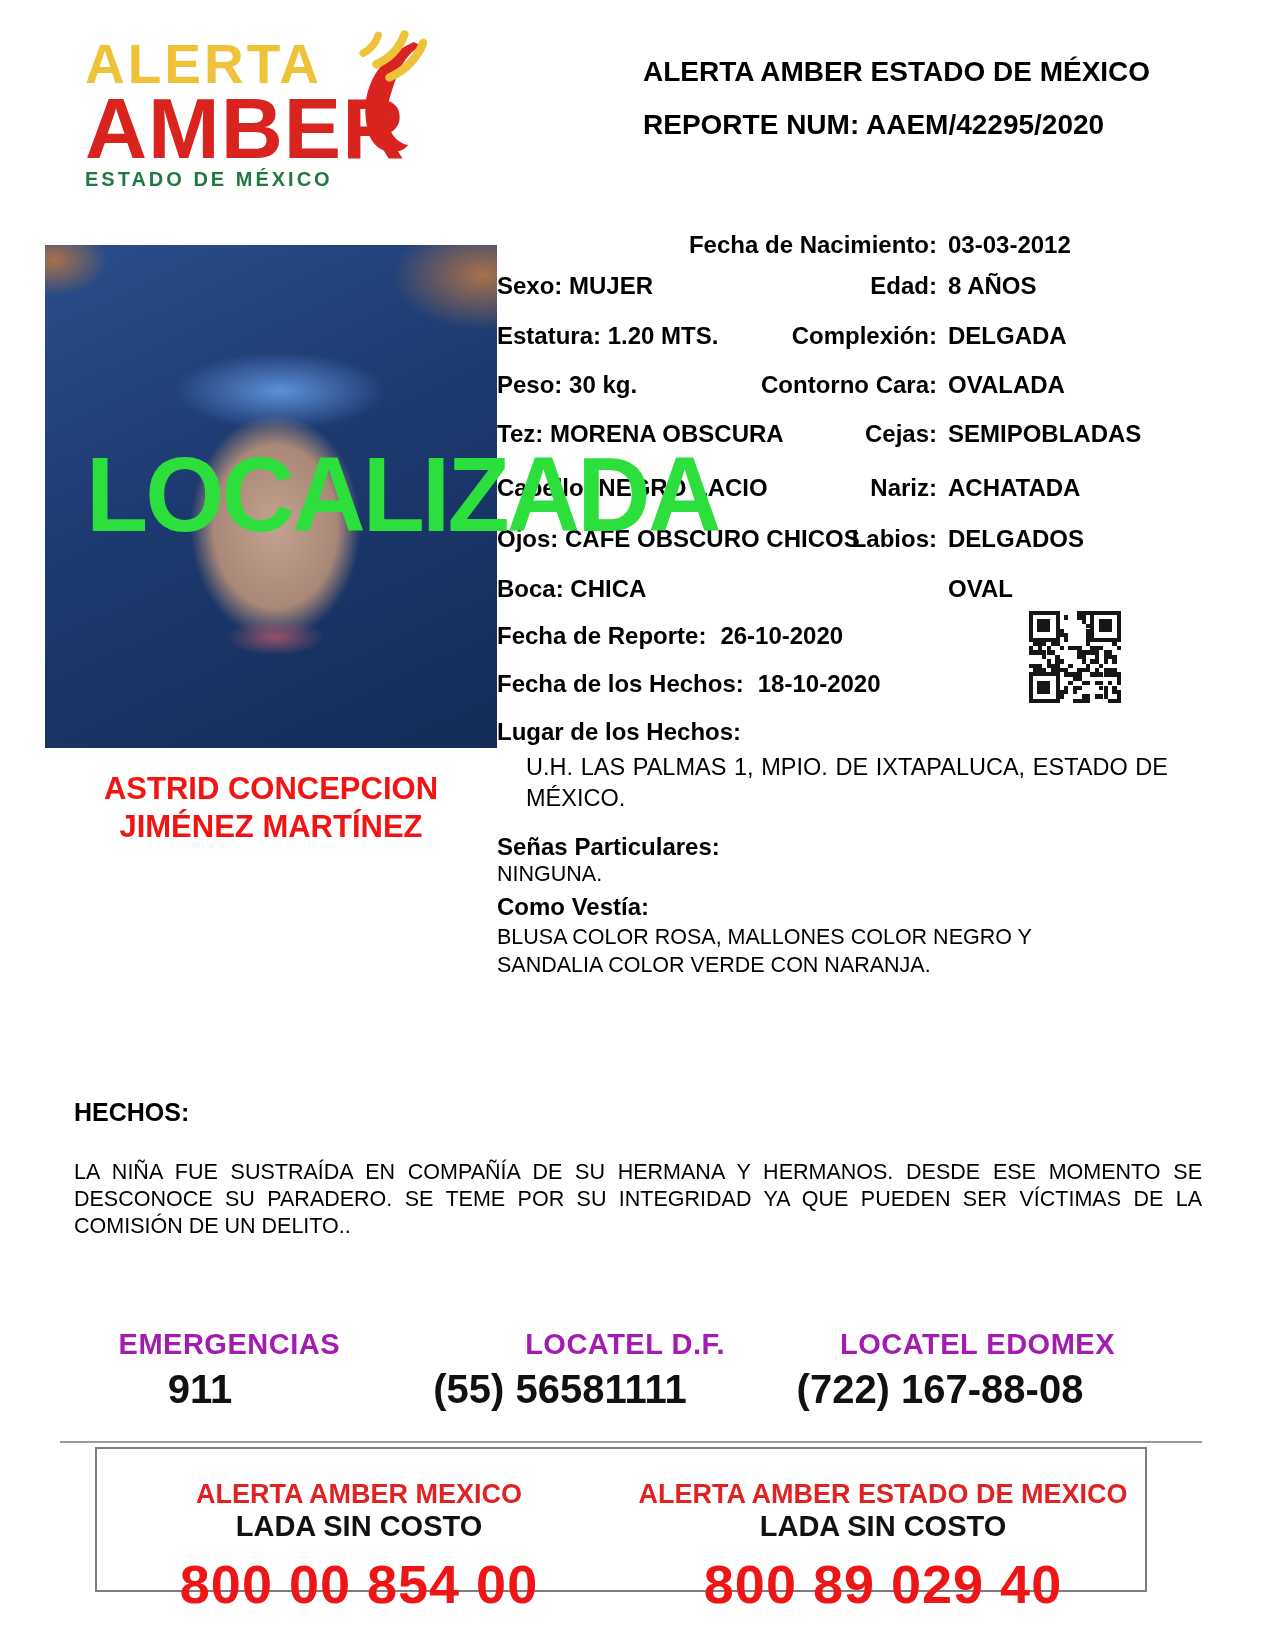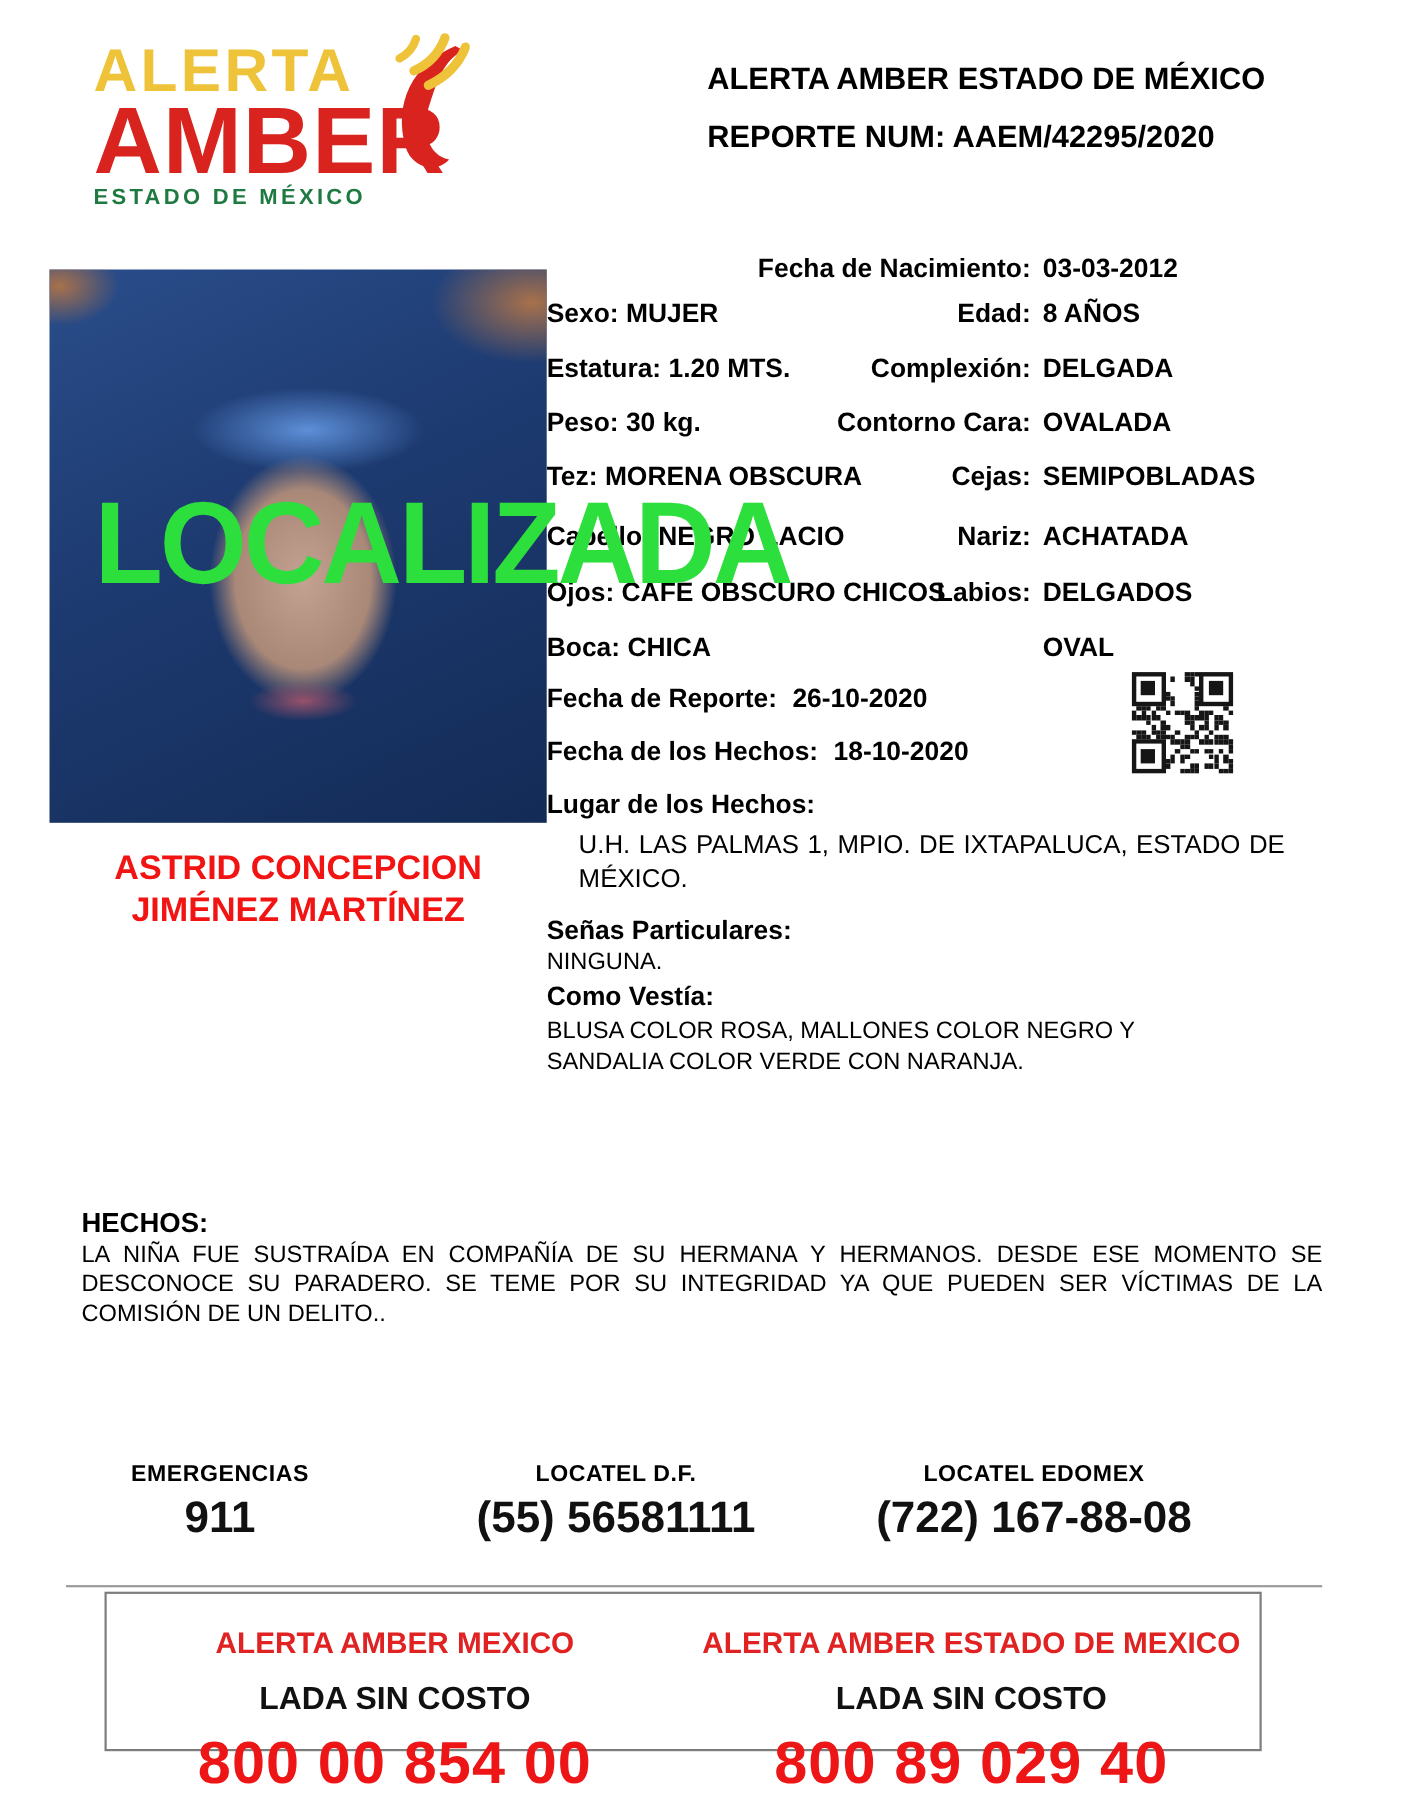--- a/index.html
+++ b/index.html
@@ -46,37 +46,37 @@
 
   
   .qr{position:absolute;left:1029px;top:611px;width:92px;height:92px;background:#fff;}
   .qr i{position:absolute;background:#161616;}
   .qf{position:absolute;width:30.6px;height:30.6px;box-sizing:border-box;border:4.4px solid #161616;background:#fff;}
   .qf:after{content:"";position:absolute;left:4.3px;top:4.3px;width:13px;height:13px;background:#161616;}
   .qf.tr{right:0;} .qf.bl{bottom:0;}
 
   
   .factslabel{position:absolute;left:74px;top:1098px;font-size:25px;font-weight:bold;}
-  .factstext{position:absolute;left:74px;top:1127px;width:1128px;font-size:21.5px;line-height:27px;text-align:justify;}
+  .factstext{position:absolute;left:74px;top:1159px;width:1128px;font-size:21.5px;line-height:27px;text-align:justify;}
 
   
   .contact{position:absolute;text-align:center;}
-  .clabel{font-size:21px;font-weight:bold;color:#000000;letter-spacing:0.5px;}
+  .clabel{font-size:29px;font-weight:bold;color:#a21caf;letter-spacing:0.5px;text-align:right;}
   .cnumber{font-size:40px;font-weight:bold;color:#111;margin-top:6px;}
   .c1{left:60px;top:1328px;width:280px;}
   .c2{left:395px;top:1328px;width:330px;}
   .c3{left:765px;top:1328px;width:350px;}
 
   
   .ruleline{position:absolute;left:60px;top:1441px;width:1142px;height:2px;background:#9a9a9a;}
   .hotbox{position:absolute;left:95px;top:1447px;width:1052px;height:145px;border:2px solid #7d7d7d;
           display:flex;box-sizing:border-box;}
   .hcell{flex:1;text-align:center;padding-top:30px;}
   .htitle{font-size:27px;font-weight:bold;color:#e02222;}
-  .hsub{font-size:29px;font-weight:bold;color:#111;margin-top:19px;}
+  .hsub{font-size:29px;font-weight:bold;color:#111;margin-top:0;}
   .hnumber{font-size:54px;font-weight:bold;color:#ed1515;margin-top:10px;letter-spacing:1px;}
 </style>
 </head>
 <body>
 
 <div class="page">
 
   <div class="logo">
     <svg class="swoosh" viewBox="0 0 130 150">
       <path d="M116 12 C 74 30 56 68 68 110 C 74 130 98 136 110 122 C 90 118 82 94 92 66 C 98 48 104 26 124 16 Z" fill="#d8231f"></path>

